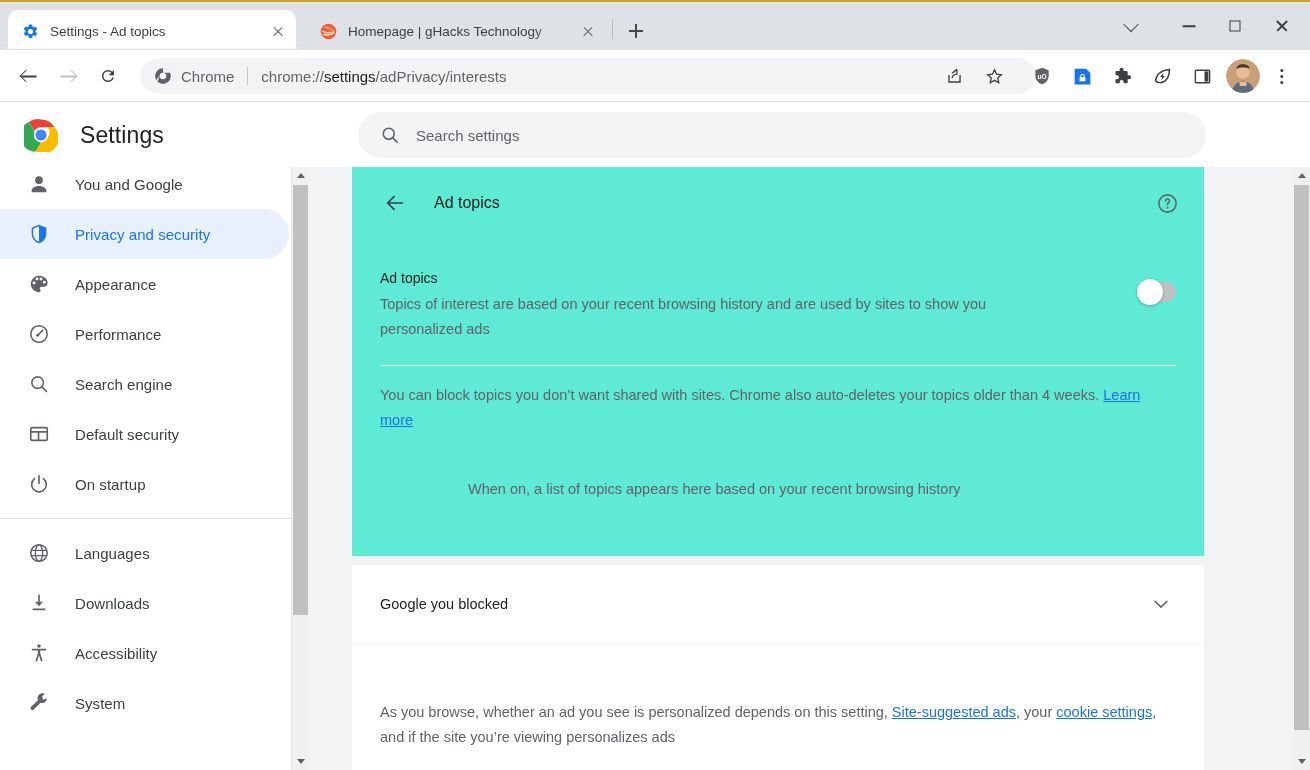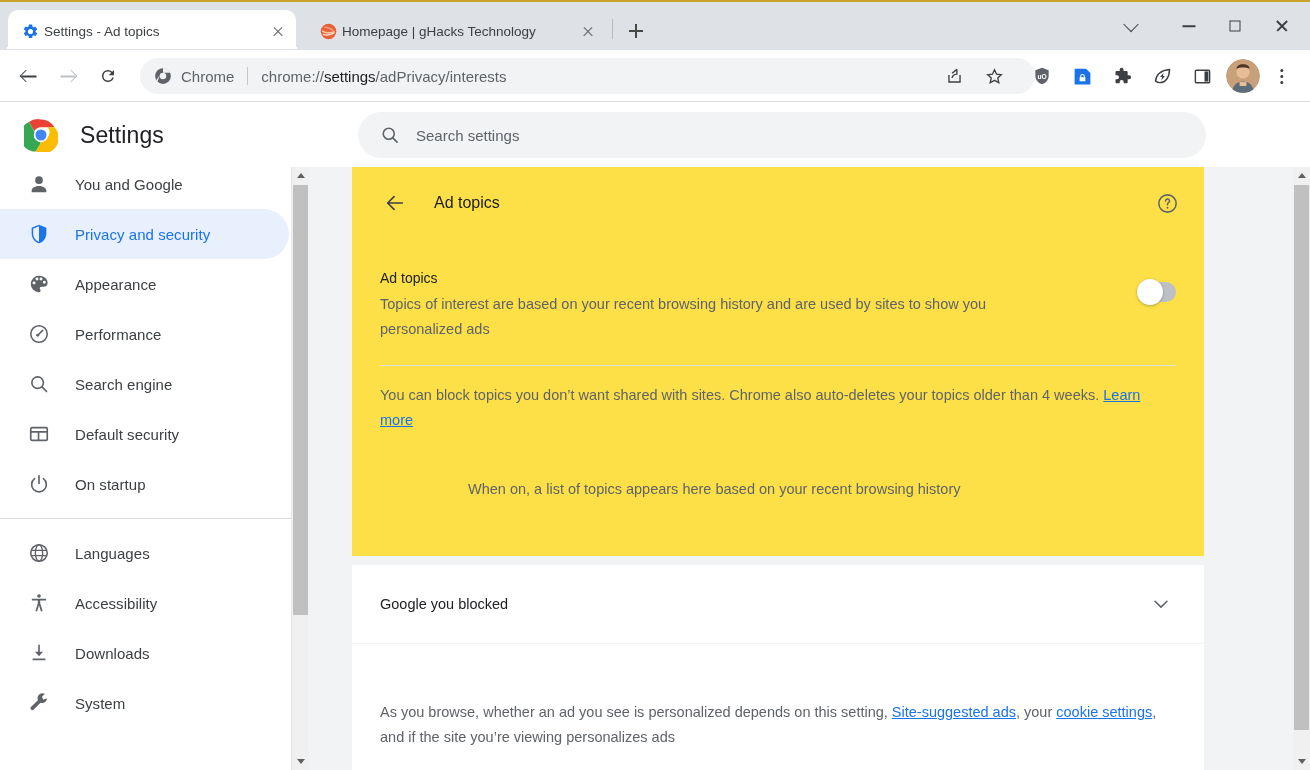--- a/index.html
+++ b/index.html
@@ -17,21 +17,21 @@
     position:absolute; left:0; top:0; width:1310px; height:50px;
     background:#dee1e6;
     border-top:2px solid #c9a227;
   }
   #tabstrip::after{
     content:""; position:absolute; left:0; right:0; bottom:0; height:1px; background:#dee1e6;
   }
 
   .tab {
     position:absolute; top:8px; height:42px;
-    display:flex; align-items:center; gap:5px;
+    display:flex; align-items:center; gap:11px;
     padding:0 8px 0 14px;
     border-radius:10px 10px 0 0;
   }
   .tab.active { background:#ffffff; }
   .tab.active::before{
     content:""; position:absolute; left:-8px; bottom:0; width:8px; height:8px;
     background:#fff;
     -webkit-mask-image: radial-gradient(circle at 0 0, transparent 8px, #000 8px);
             mask-image: radial-gradient(circle at 0 0, transparent 8px, #000 8px);
   }
@@ -173,21 +173,21 @@
   #sb-up   { position:absolute; left:0; top:0;  width:17px; height:18px; background:#f0f0f0; }
   #sb-down { position:absolute; left:0; bottom:0; width:17px; height:18px; background:#f0f0f0; }
   #sb-thumb{ position:absolute; left:1px; top:18px; width:15px; height:430px; background:#c0c0c0; }
   .tri-u { position:absolute; left:50%; top:50%; transform:translate(-50%,-60%);
            width:0;height:0;border-left:4.5px solid transparent;border-right:4.5px solid transparent;border-bottom:5px solid #606060;}
   .tri-d { position:absolute; left:50%; top:50%; transform:translate(-50%,-40%);
            width:0;height:0;border-left:4.5px solid transparent;border-right:4.5px solid transparent;border-top:5px solid #606060;}
 
   
   #content { position:absolute; left:309px; top:0; width:984px; height:603px; background:#f1f3f4; overflow:hidden; }
-  #card-head { position:absolute; left:43px; top:0; width:852px; background:#fde047; height:389px; }
+  #card-head { position:absolute; left:43px; top:0; width:852px; background:#5eead4; height:389px; }
   #page-nav { position:absolute; left:0; top:0; width:852px; height:72px; display:flex; align-items:center; }
   #back-arrow-btn { margin-left:26px; width:34px; height:34px; flex:0 0 34px; position:relative; }
   #page-title { margin-left:22px; font-size:16px; color:#202124; }
   #help-btn { position:absolute; right:20px; top:19px; width:34px; height:34px; }
   #adtopics-row { position:absolute; left:0; top:100px; width:852px; display:flex; align-items:flex-start; padding:0 28px; }
   #adtopics-text { flex:1 1 auto; max-width:690px; }
   .row-title { font-size:14px; color:#202124; line-height:22px; }
   .row-sub { font-size:14.5px; color:#5f6368; line-height:25px; margin-top:3px; }
 
   #toggle { position:absolute; right:28px; top:15px; width:38px; height:20px; background:#bdc1c6; border-radius:10px; }
@@ -459,35 +459,35 @@
                 <ellipse cx="12" cy="12" rx="4" ry="9" fill="none" stroke="#5f6368" stroke-width="1.5"></ellipse>
                 <path d="M3.3 9.2h17.4M3.3 14.8h17.4" stroke="#5f6368" stroke-width="1.5"></path>
               </svg>
           </span>
           <span class="nav-label">Languages</span>
         </div>
 
         <div class="nav-item">
           <span class="nav-icon">
             <svg width="22" height="22" viewBox="0 0 24 24">
+                <path fill="#5f6368" d="M11.1 3h1.8v7.5h3.5L12 15.6 7.6 10.5h3.5z"></path>
+                <rect x="5" y="18" width="14" height="1.9" fill="#5f6368"></rect>
+              </svg>
+          </span>
+          <span class="nav-label">Downloads</span>
+        </div>
+
+        <div class="nav-item">
+          <span class="nav-icon">
+            <svg width="22" height="22" viewBox="0 0 24 24">
                 <circle cx="12" cy="4.4" r="2" fill="#5f6368"></circle>
                 <path fill="#5f6368" d="M4.2 7.4h15.6v1.8H13.3v3l2.6 8.6-1.8.6-2.1-7-2.1 7-1.8-.6 2.6-8.6v-3H4.2z"></path>
               </svg>
           </span>
           <span class="nav-label">Accessibility</span>
-        </div>
-
-        <div class="nav-item">
-          <span class="nav-icon">
-            <svg width="22" height="22" viewBox="0 0 24 24">
-                <path fill="#5f6368" d="M11.1 3h1.8v7.5h3.5L12 15.6 7.6 10.5h3.5z"></path>
-                <rect x="5" y="18" width="14" height="1.9" fill="#5f6368"></rect>
-              </svg>
-          </span>
-          <span class="nav-label">Downloads</span>
         </div>
 
         <div class="nav-item">
           <span class="nav-icon">
             <svg width="22" height="22" viewBox="0 0 24 24">
                 <path fill="#5f6368" d="M21 6.5a5.5 5.5 0 0 1-7.4 5.2L6.3 19a2 2 0 1 1-2.8-2.8l7.3-7.3A5.5 5.5 0 0 1 18.4 2l-3.2 3.2 1.6 3.2 3.2-1.6c.1.5 0 1.1 0 1.7z"></path>
               </svg>
           </span>
           <span class="nav-label">System</span>
         </div>

